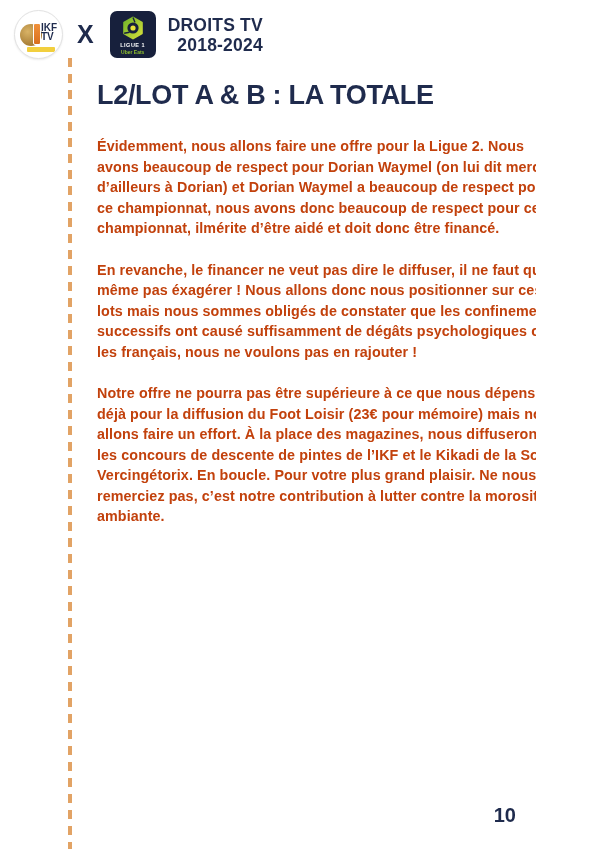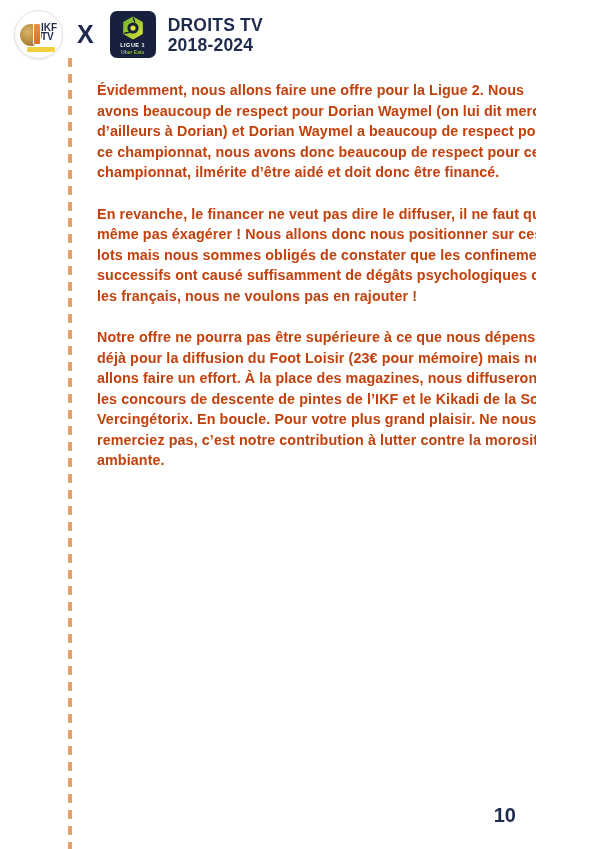--- a/index.html
+++ b/index.html
@@ -93,20 +93,21 @@
     font-weight: bold;
     margin-top: 1px;
   }
   .header-title {
     margin-left: 12px;
     color: #1f2b4d;
     font-weight: 800;
     font-size: 17.5px;
     line-height: 20px;
     letter-spacing: 0.2px;
+    text-align: right;
   }
   
   .dash-rule {
     position: absolute;
     left: 68px;
     top: 58px;
     width: 4px;
     height: 791px;
     background: repeating-linear-gradient(
       to bottom,
@@ -182,20 +183,21 @@
     <div class="header-title">
       <span>DROITS TV</span><br>
       <span>2018-2024</span>
     </div>
 
   </div>
 
   <div class="dash-rule"></div>
 
   <div class="content">
+    <h1>L2/LOT A &amp; B : LA TOTALE</h1>
     <p>Évidemment, nous allons faire une offre pour la Ligue 2. Nous avons beaucoup de respect pour Dorian Waymel (on lui dit merci d’ailleurs à Dorian) et Dorian Waymel a beaucoup de respect pour ce championnat, nous avons donc beaucoup de respect pour ce championnat, ilmérite d’être aidé et doit donc être financé.</p>
     <p>En revanche, le financer ne veut pas dire le diffuser, il ne faut quand même pas éxagérer ! Nous allons donc nous positionner sur ces lots mais nous sommes obligés de constater que les confinements successifs ont causé suffisamment de dégâts psychologiques chez les français, nous ne voulons pas en rajouter !</p>
     <p>Notre offre ne pourra pas être supérieure à ce que nous dépensons déjà pour la diffusion du Foot Loisir (23€ pour mémoire) mais nous allons faire un effort. À la place des magazines, nous diffuserons les concours de descente de pintes de l’IKF et le Kikadi de la Soirée Vercingétorix. En boucle. Pour votre plus grand plaisir. Ne nous remerciez pas, c’est notre contribution à lutter contre la morosité ambiante.</p>
   </div>
 
   <div class="page-number">10</div>
 
 </div>
 
 </body></html>

